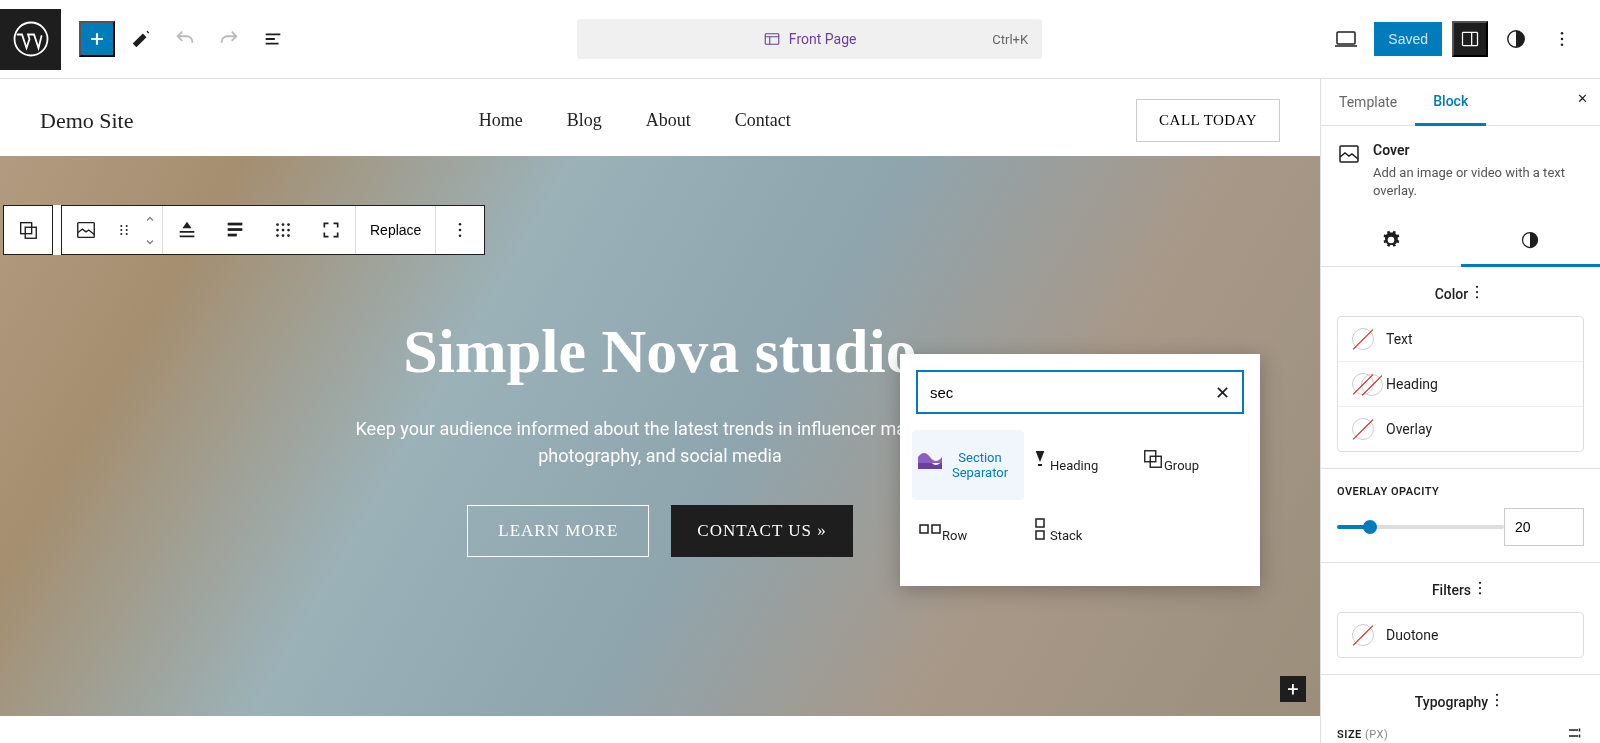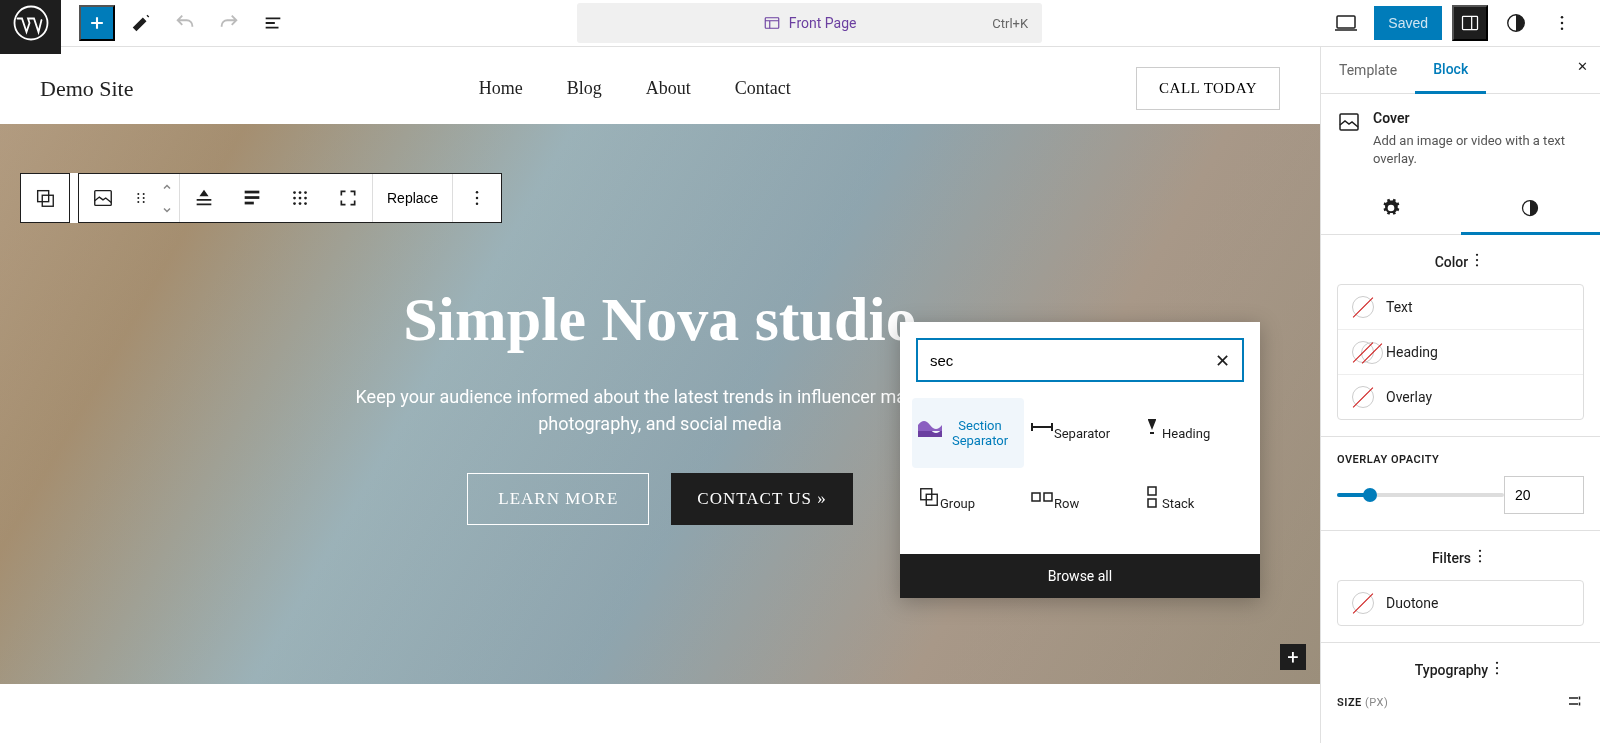--- a/index.html
+++ b/index.html
@@ -1,20 +1,20 @@
 <!DOCTYPE html>
 <html><head>
 <meta charset="utf-8">
 <style>
 * { box-sizing: border-box; margin: 0; padding: 0; }
 body { font-family: -apple-system, BlinkMacSystemFont, "Segoe UI", Roboto, sans-serif; font-size: 13px; color: #1e1e1e; background: #fff; overflow: hidden; }
 .app { display: flex; flex-direction: column; height: 743px; width: 1600px; }
 
 
-.top-toolbar { display: flex; align-items: center; height: 47px; border-bottom: 1px solid #e0e0e0; }
+.top-toolbar { display: flex; align-items: center; height: 79px; border-bottom: 1px solid #e0e0e0; }
 .wp-logo { width: 61px; height: 61px; background: #1e1e1e; display: flex; align-items: center; justify-content: center; }
 .wp-logo svg { width: 36px; height: 36px; }
 .toolbar-left { display: flex; align-items: center; gap: 8px; padding-left: 18px; }
 .add-btn { width: 36px; height: 36px; background: #007cba; display: flex; align-items: center; justify-content: center; color: #fff; }
 .icon-btn { width: 36px; height: 36px; display: flex; align-items: center; justify-content: center; background: transparent; border: none; cursor: pointer; color: #1e1e1e; }
 .icon-btn.disabled { color: #bbb; }
 .toolbar-center { flex: 1; display: flex; justify-content: center; }
 .page-selector { display: flex; align-items: center; background: #f0f0f0; border-radius: 3px; height: 40px; width: 465px; padding: 0 14px; justify-content: center; position: relative; }
 .page-selector .label { color: #6b3fa0; font-size: 14px; margin-left: 8px; }
 .page-selector .shortcut { position: absolute; right: 14px; color: #666; font-size: 13px; }
@@ -28,21 +28,21 @@
 .canvas { position: absolute; inset: 0; overflow-y: scroll; }
 
 
 .site-header { display: flex; align-items: center; justify-content: space-between; padding: 20px 40px 14px; }
 .site-title { font-family: Georgia, serif; font-size: 22px; color: #222; }
 .nav { display: flex; gap: 44px; }
 .nav a { font-family: Georgia, serif; font-size: 18px; color: #222; text-decoration: none; }
 .cta-btn { border: 1px solid #ccc; padding: 12px 22px; font-family: Georgia, serif; font-size: 15px; background: #fff; letter-spacing: 0.5px; }
 
 
-.block-toolbar { position: absolute; top: 126px; left: 3px; display: flex; background: #fff; z-index: 10; margin-left: 17px; }
+.block-toolbar { position: absolute; top: 126px; left: 3px; display: flex; background: #fff; z-index: 10; }
 .bt-group { border: 1px solid #1e1e1e; display: flex; align-items: center; }
 .bt-group + .bt-group { margin-left: 8px; }
 .bt-btn { width: 48px; height: 48px; display: flex; align-items: center; justify-content: center; border: none; background: #fff; cursor: pointer; }
 .bt-sep { width: 1px; background: #ddd; align-self: stretch; }
 .replace-btn { padding: 0 14px; height: 48px; border: none; background: #fff; font-size: 14px; border-left: 1px solid #ddd; border-right: 1px solid #ddd; }
 .bt-move { display: flex; flex-direction: column; }
 .bt-move button { width: 24px; height: 23px; border: none; background: #fff; display:flex; align-items:center; justify-content:center; color:#888; }
 
 
 .cover { position: relative; height: 560px; background: linear-gradient(rgba(40,40,40,0.2), rgba(40,40,40,0.2)), linear-gradient(120deg, #d4b896 0%, #c4a882 15%, #b8d4dc 35%, #a8c4d0 55%, #c8b4a0 75%, #b8a890 100%); display: flex; flex-direction: column; align-items: center; justify-content: center; color: #fff; text-align: center; }
@@ -293,28 +293,20 @@
               <div class="ico">
                 <svg width="24" height="20" viewBox="0 0 24 20">
                   <path d="M0 12 Q6 4 12 12 T24 12 V20 H0 Z" fill="#6b3fa0"></path>
                   <path d="M0 8 Q6 0 12 8 T24 8 V14 H0 Z" fill="#8b5fc0"></path>
                 </svg>
               </div>
               <span>Section Separator</span>
             </div>
             <div class="inserter-item">
               <div class="ico">
-                <svg width="24" height="20" viewBox="0 0 24 20" fill="none" stroke="#1e1e1e" stroke-width="2">
-                  <path d="M2 10h20M2 6v8M22 6v8"></path>
-                </svg>
-              </div>
-              <span>Separator</span>
-            </div>
-            <div class="inserter-item">
-              <div class="ico">
                 <svg width="20" height="20" viewBox="0 0 20 20" fill="#1e1e1e">
                   <path d="M6 3l4 10 4-10v-1H6v1zm2 14h4v-2H8v2z"></path>
                   <rect x="7" y="2" width="6" height="3"></rect>
                 </svg>
               </div>
               <span>Heading</span>
             </div>
             <div class="inserter-item">
               <div class="ico">
                 <svg width="22" height="22" viewBox="0 0 24 24" fill="none" stroke="#1e1e1e" stroke-width="1.5">
@@ -336,21 +328,20 @@
             <div class="inserter-item">
               <div class="ico">
                 <svg width="20" height="24" viewBox="0 0 20 24" fill="none" stroke="#1e1e1e" stroke-width="1.5">
                   <rect x="6" y="2" width="8" height="8"></rect>
                   <rect x="6" y="14" width="8" height="8"></rect>
                 </svg>
               </div>
               <span>Stack</span>
             </div>
           </div>
-        <div class="inserter-browse">Browse all</div>
       </div>
     </div>
 
     <div class="sidebar">
       <div class="sidebar-tabs">
         <div class="sidebar-tab">Template</div>
         <div class="sidebar-tab active">Block</div>
         <span class="sidebar-close">✕</span>
       </div>
       <div class="sidebar-block-info">

